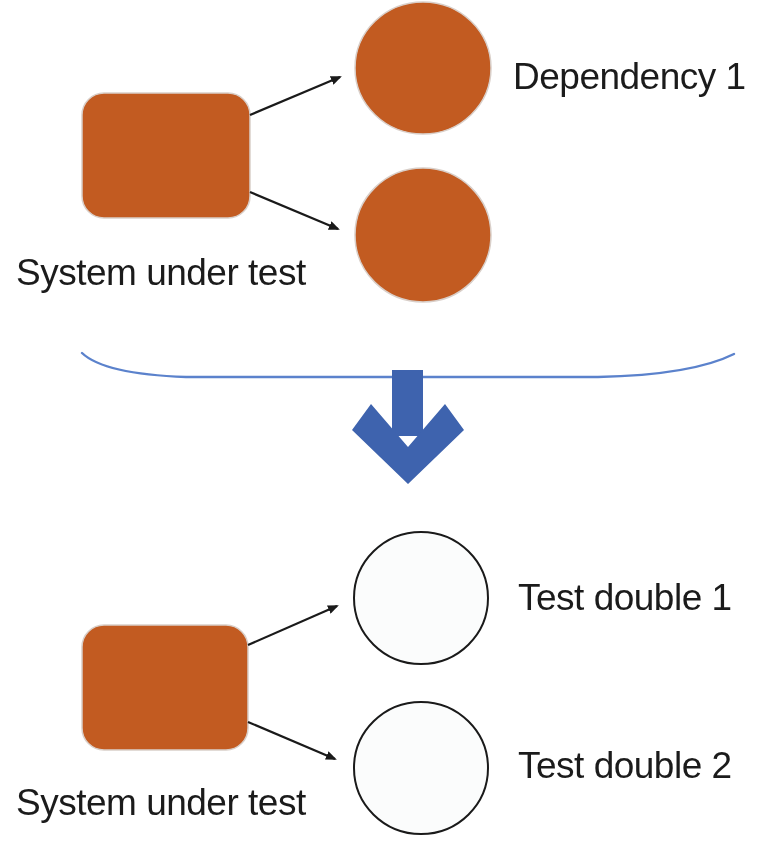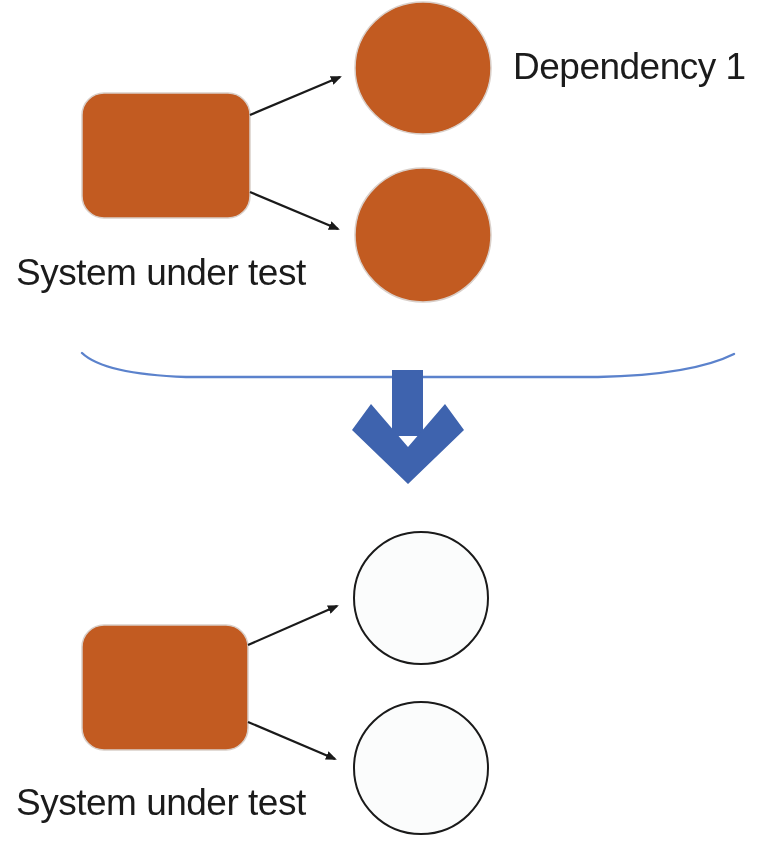--- a/index.html
+++ b/index.html
@@ -58,18 +58,20 @@
 
     <rect x="82" y="625" width="166" height="125" rx="22" ry="22" stroke="#d9cfc9" stroke-width="1.5" fill="#c25b21"></rect>
 
     <line x1="248" y1="645" x2="337" y2="606" stroke="#1a1a1a" stroke-width="2.2" marker-end="url(#arrowhead)"></line>
     <line x1="248" y1="722" x2="335" y2="759" stroke="#1a1a1a" stroke-width="2.2" marker-end="url(#arrowhead)"></line>
 
     <ellipse cx="421" cy="598" rx="67" ry="66" stroke="#1a1a1a" stroke-width="2" fill="#fbfcfc"></ellipse>
     <ellipse cx="421" cy="768" rx="67" ry="66" stroke="#1a1a1a" stroke-width="2" fill="#fbfcfc"></ellipse>
   </svg>
 
-  <div class="label" style="left:513px; top:47px;">Dependency 1</div>
+  <div class="label" style="left:513px; top:57px;">Dependency 1</div>
   <div class="label" style="left:16px; top:253px;">System under test</div>
 
+  <div class="label" style="left:518px; top:578px;">Test double 1</div>
+  <div class="label" style="left:518px; top:746px;">Test double 2</div>
   <div class="label" style="left:16px; top:783px;">System under test</div>
 
 </div>
 
 </body></html>

